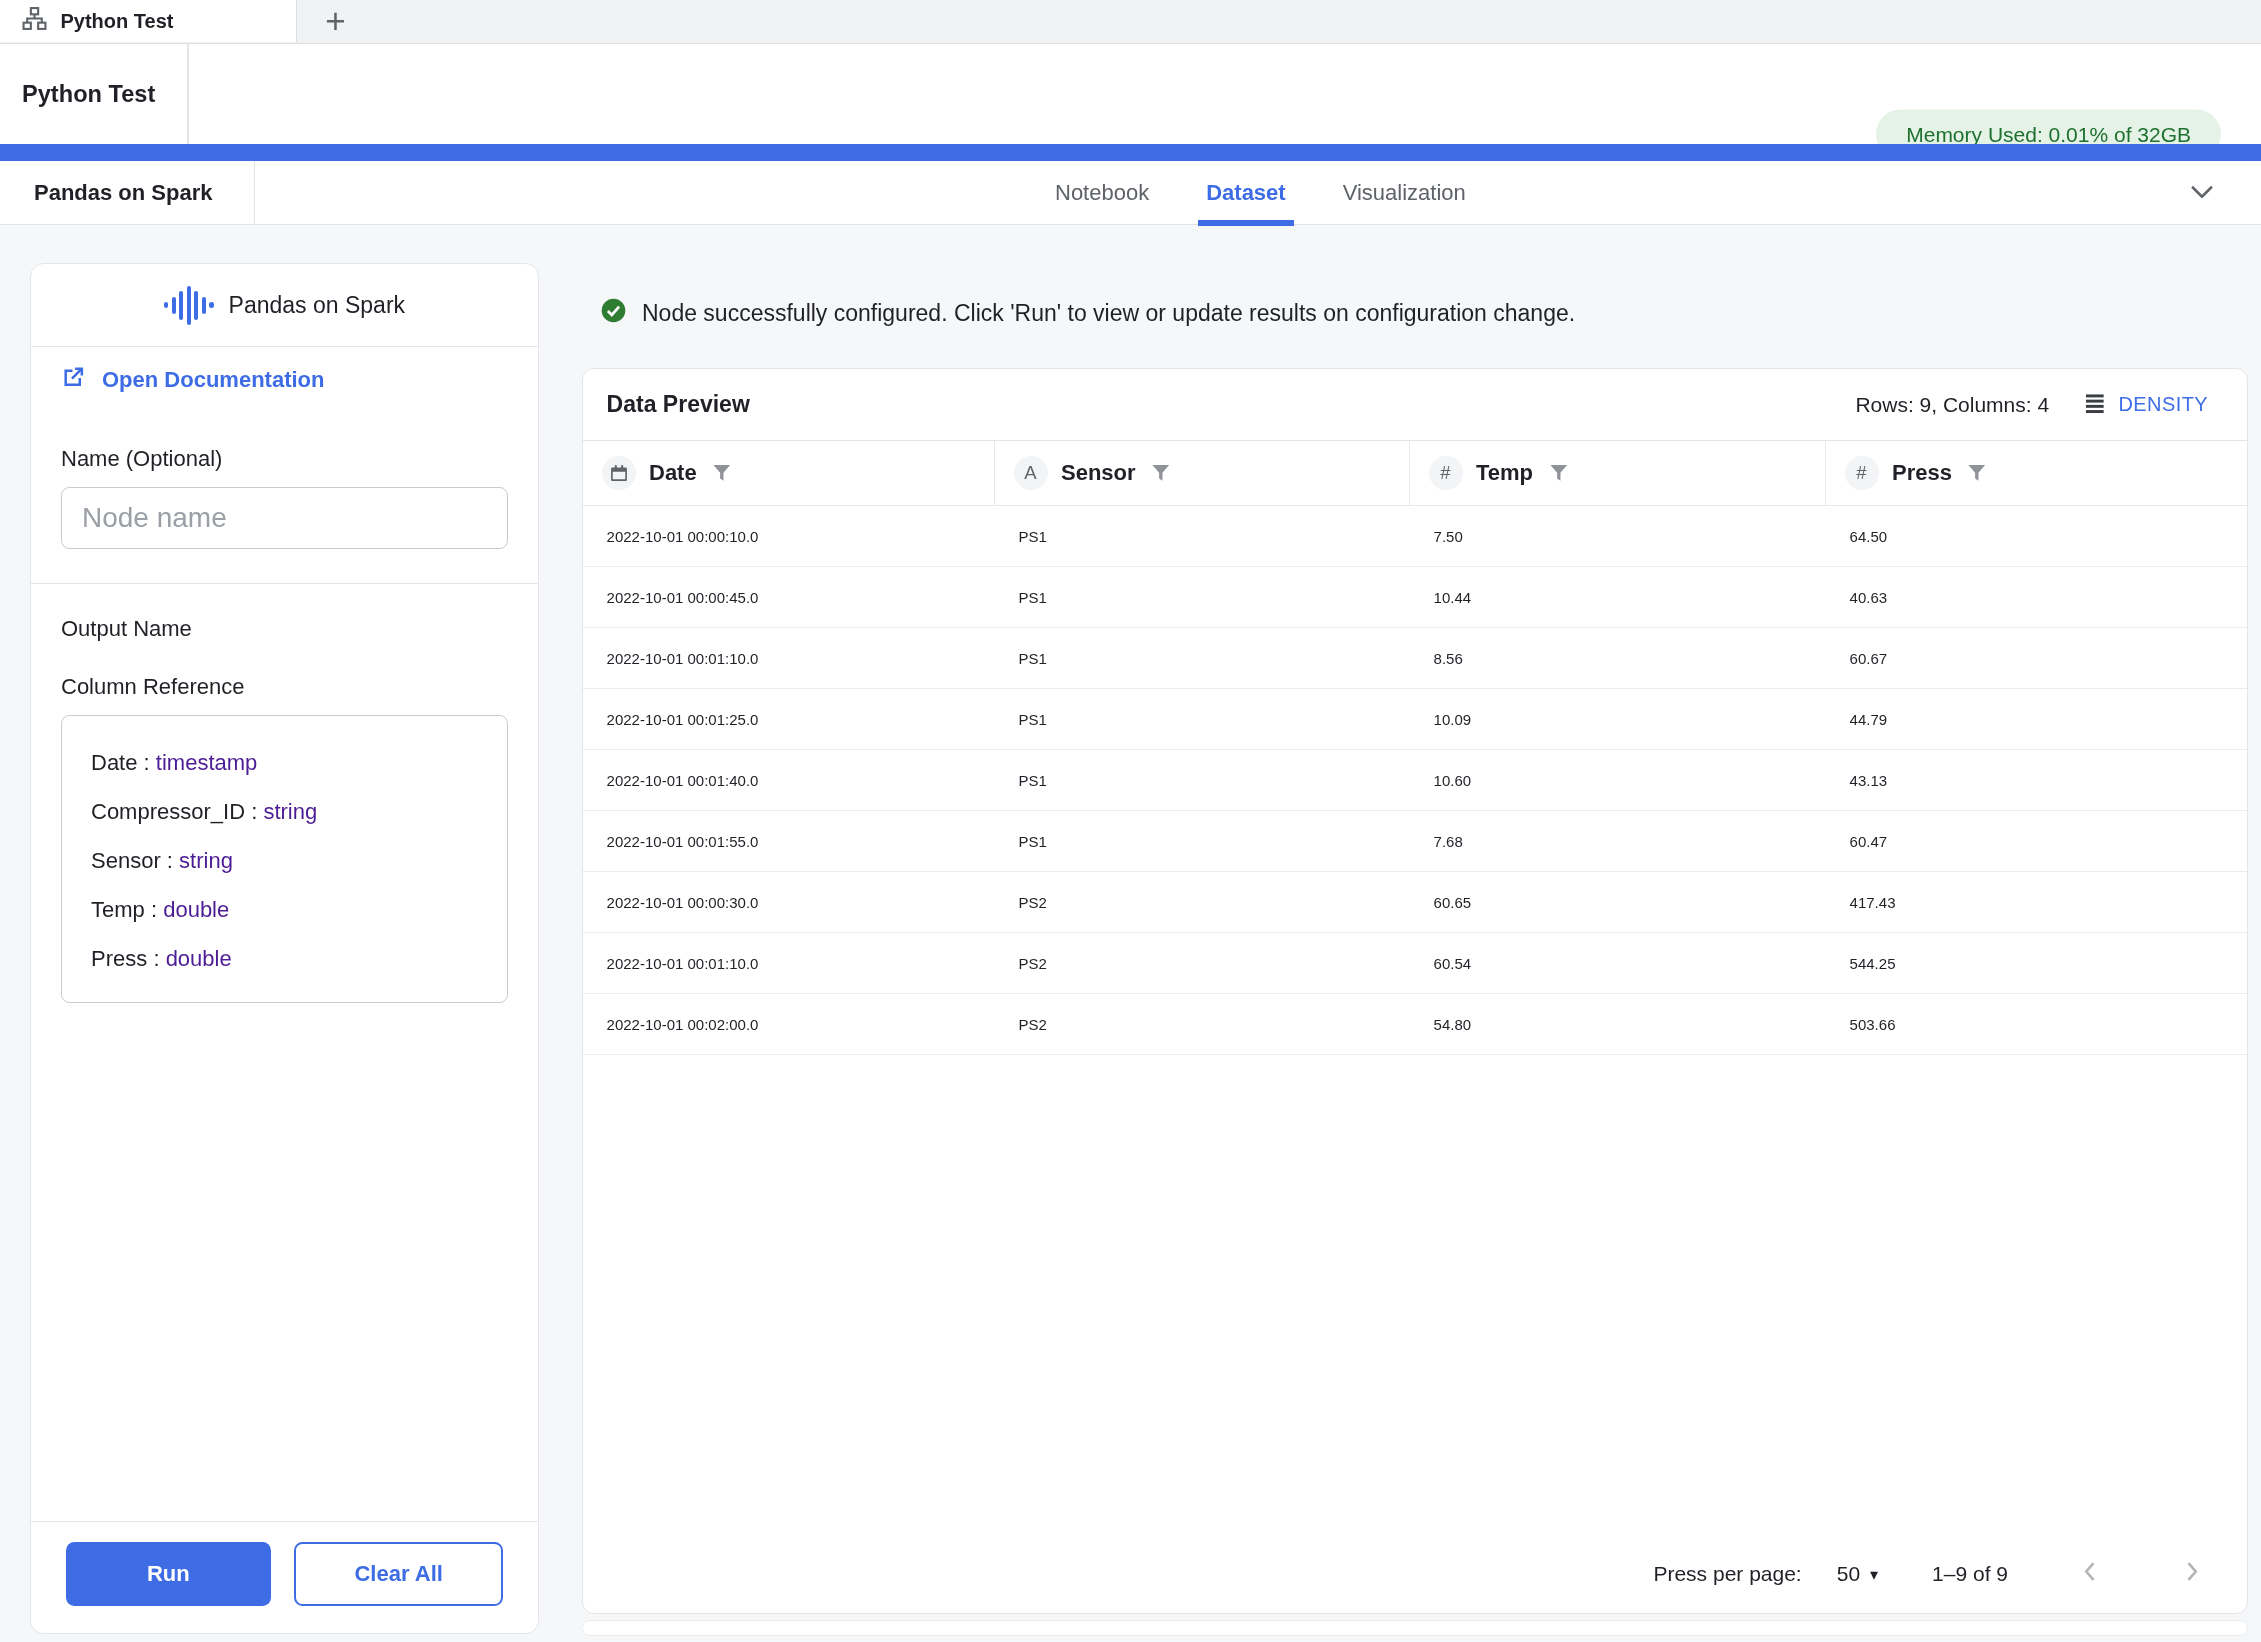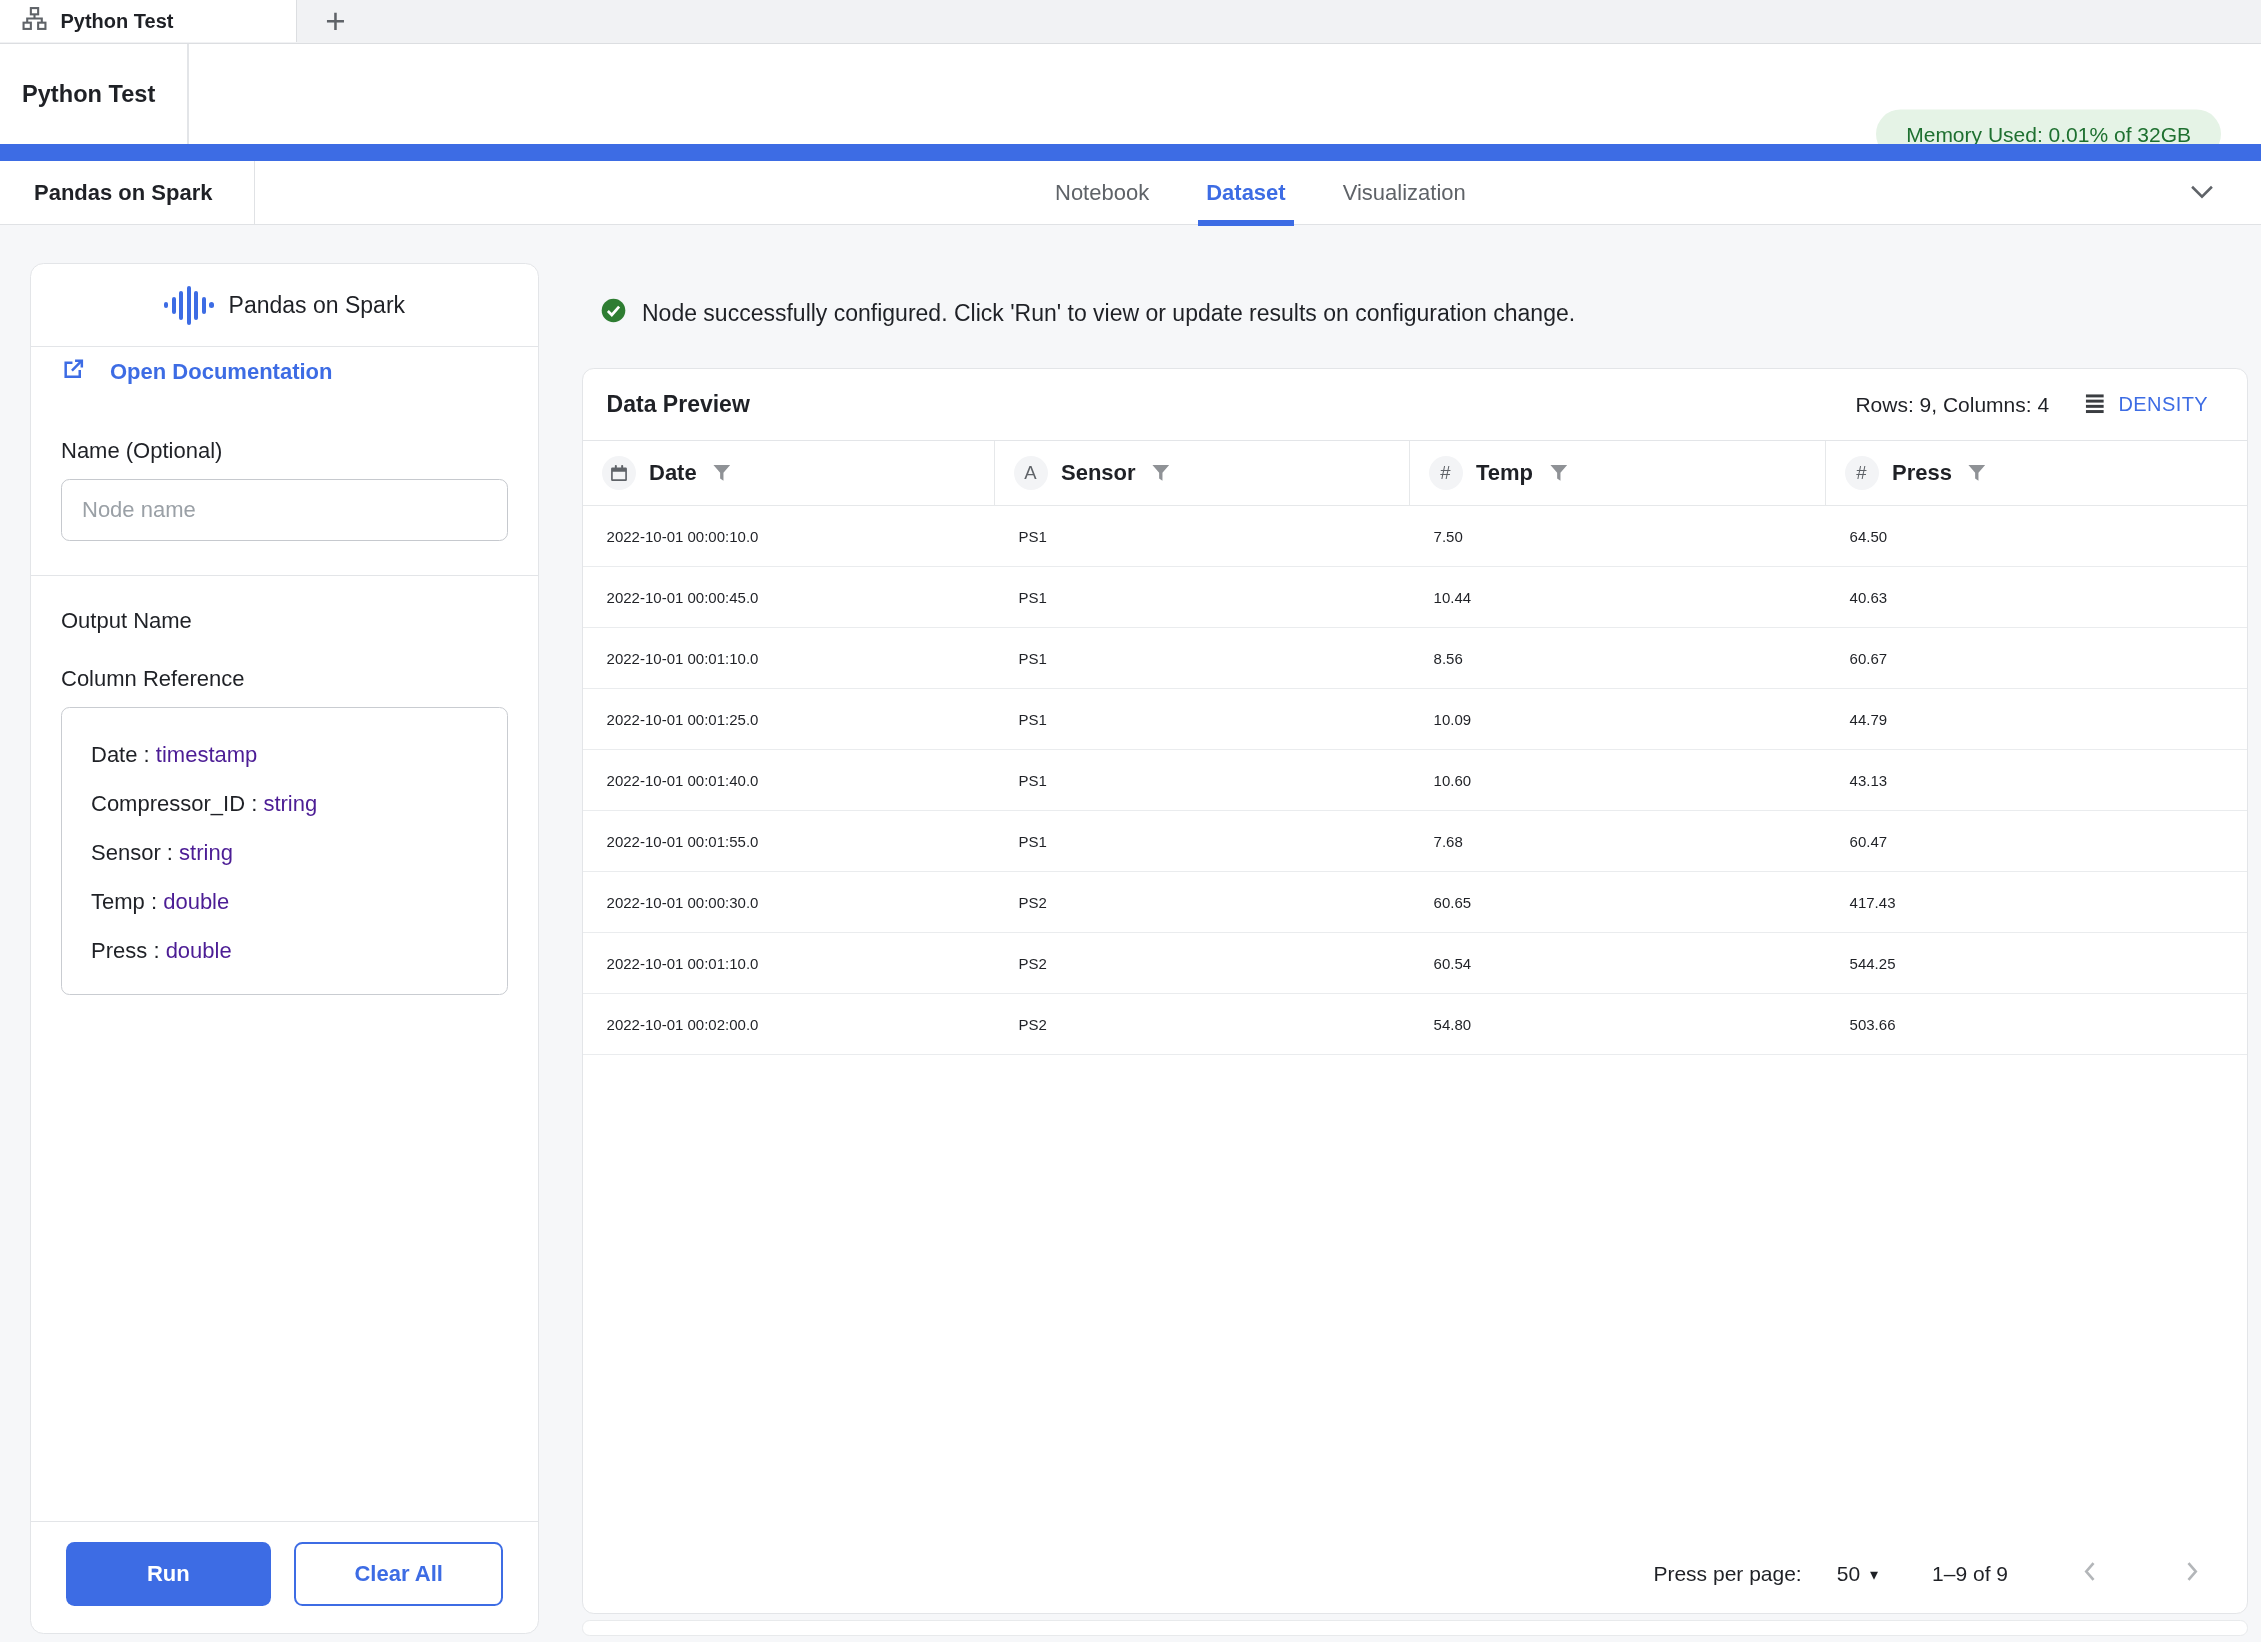--- a/index.html
+++ b/index.html
@@ -52,25 +52,25 @@
 
   
   .config-card { position:absolute; left:30px; top:263px; width:509px; height:1371px;
     background:#fff; border:1.7px solid #e3e5e8; border-radius:13.5px; }
   .panel-header { height:83px; border-bottom:1.7px solid #e3e5e8;
     display:flex; align-items:center; justify-content:center; gap:15px;
     font-size:23px; font-weight:500; }
   .wave-icon { display:flex; align-items:center; gap:3.4px; }
   .wave-icon i { display:block; width:4.2px; border-radius:2.5px; background:#3d6ce4; }
   .panel-body { padding:0 30px; }
-  .doc-link { margin-top:9px; display:flex; align-items:center; gap:24px;
+  .doc-link { margin-top:17px; display:flex; align-items:center; gap:16px;
     color:#3d6ce4; font-size:22px; font-weight:600; cursor:pointer; width:max-content; }
   .field-label { margin-top:51px; font-size:22px; }
   .text-input { margin-top:15px; width:100%; height:62px; border:1.7px solid #c6c9ce;
-    border-radius:8.4px; padding:0 20px; font-size:22px;
+    border-radius:8.4px; padding:0 20px; font-size:28px;
     font-family:"Liberation Sans", sans-serif; color:#1f2126; background:#fff; }
   .text-input::placeholder { color:#9aa0a6; }
   .section-divider { margin:34px -30px 0; border-top:1.7px solid #e3e5e8; }
   .field-label.tight { margin-top:32px; }
   .colref-box { margin-top:15px; border:1.7px solid #c9ccd1; border-radius:8.4px;
     padding:34px 0 18.5px 29px; }
   .colref-item { font-size:22px; margin-bottom:23px; }
   .colref-item .ctype { color:#4c1d95; }
   .panel-actions { position:absolute; left:0; right:0; bottom:8px; height:104px;
     border-top:1.7px solid #e3e5e8; display:flex; align-items:center;

